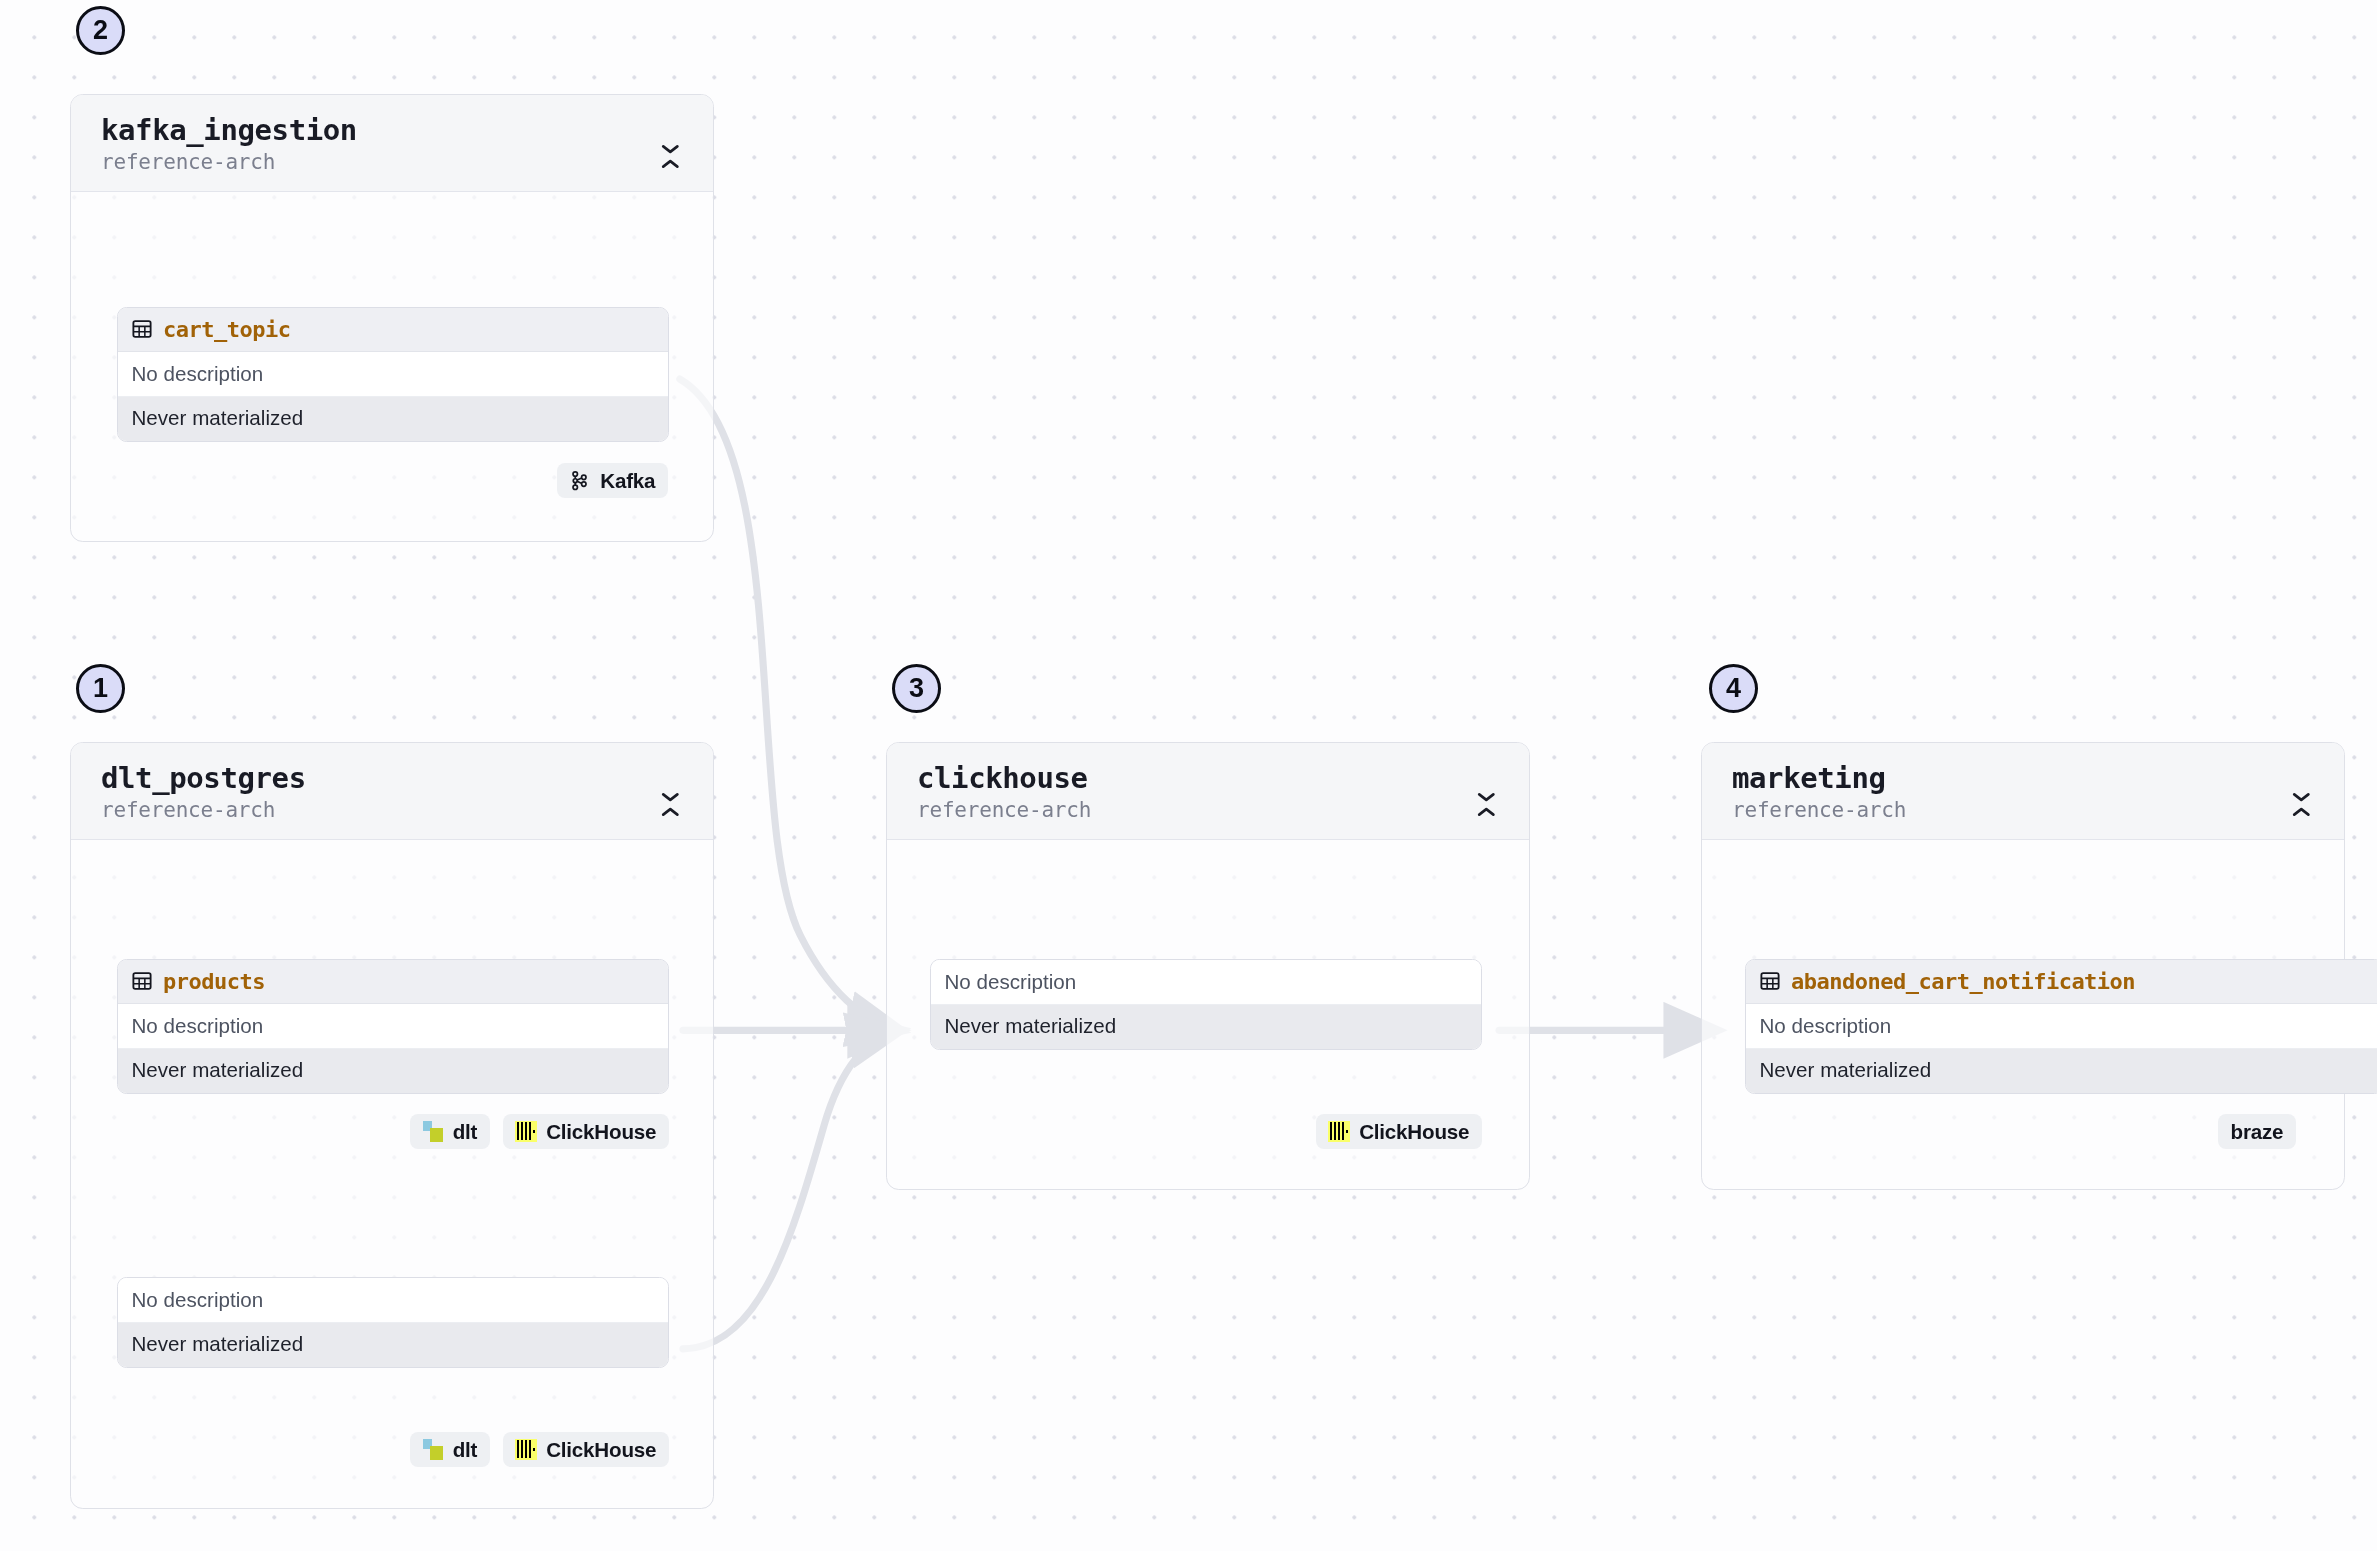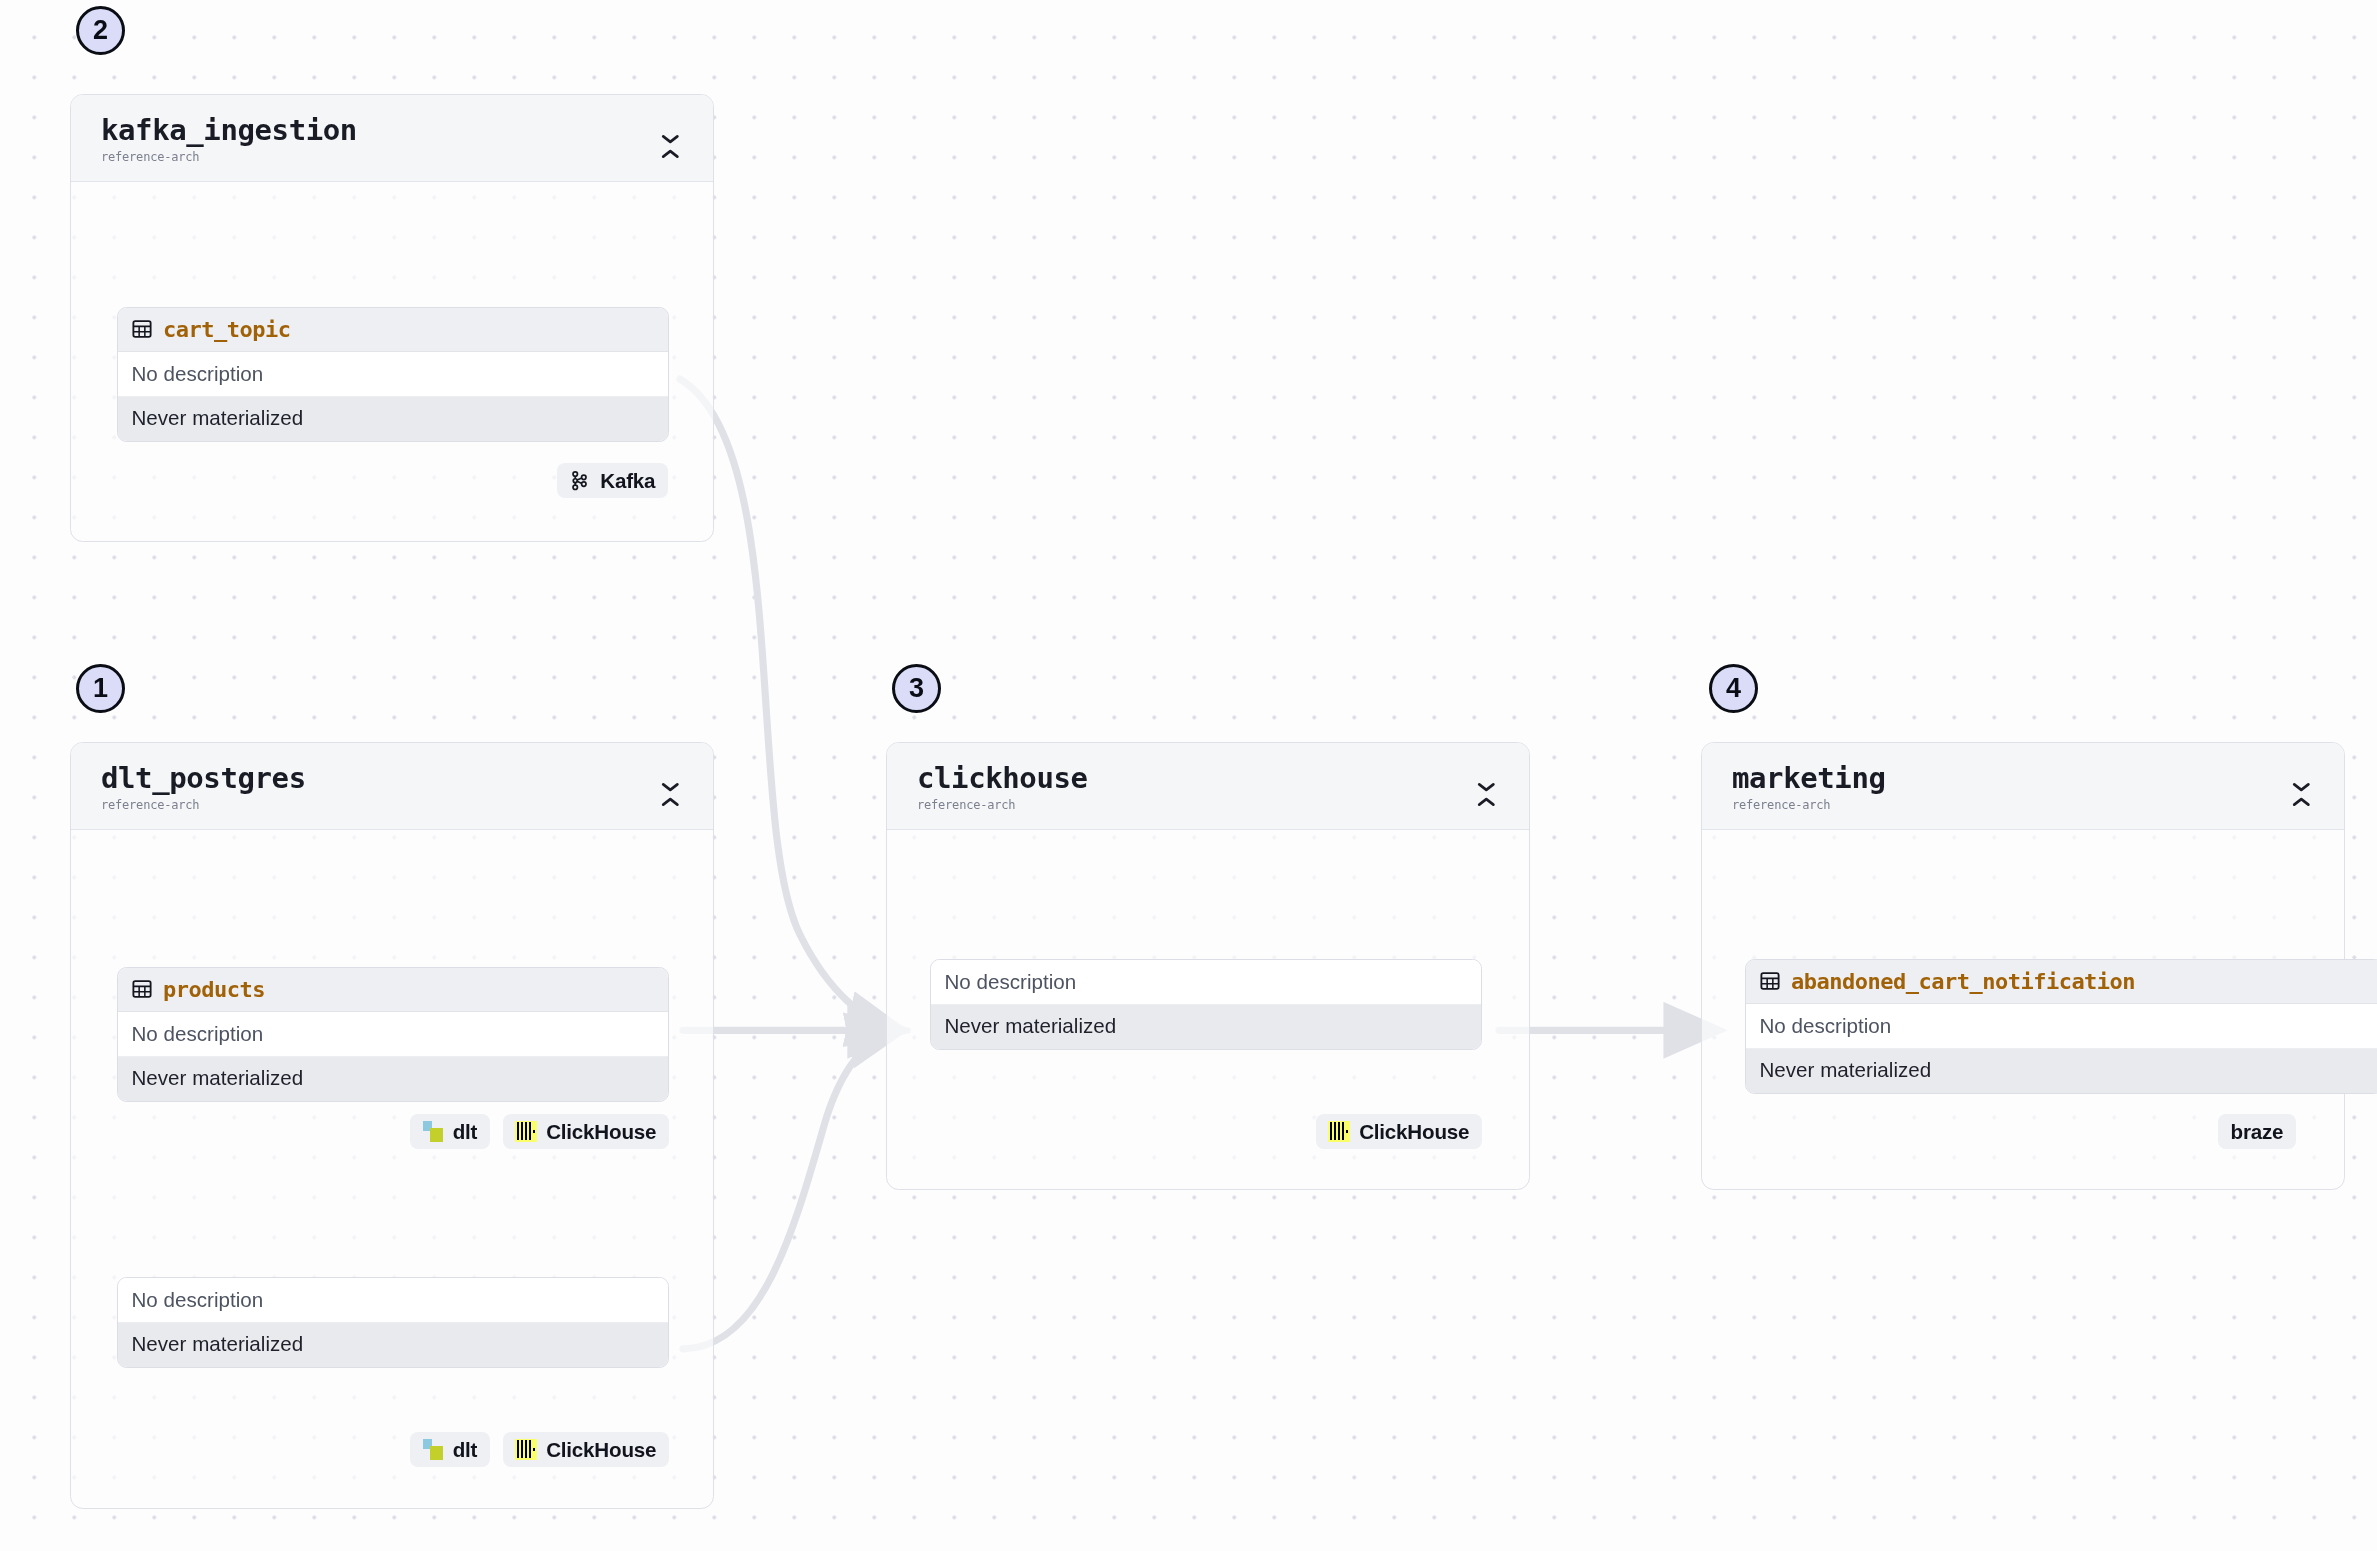--- a/index.html
+++ b/index.html
@@ -36,21 +36,21 @@
     display:flex;align-items:flex-end;justify-content:space-between;
     box-sizing:border-box;
   }
   .node-title{
     font-family:"DejaVu Sans Mono","Liberation Mono",monospace;
     font-size:29px;font-weight:700;color:#191b25;letter-spacing:-0.4px;
     line-height:1.12;white-space:nowrap;
   }
   .node-sub{
     font-family:"DejaVu Sans Mono","Liberation Mono",monospace;
-    font-size:12px;color:#7b7f8e;margin-top:3.2px;letter-spacing:-0.2px;white-space:nowrap;
+    font-size:21px;color:#7b7f8e;margin-top:3.2px;letter-spacing:-0.2px;white-space:nowrap;
   }
   .collapse-btn{
     width:32px;height:35px;flex:0 0 auto;
     display:flex;flex-direction:column;align-items:center;justify-content:center;gap:3.2px;
     cursor:pointer;margin-top:4.8px;
   }
 
   
   .tbl{
     position:absolute;
@@ -205,21 +205,21 @@
         <svg width="20.6" height="11" viewBox="0 0 26 14">
             <path d="M4 3 L13 10 L22 3" fill="none" stroke="#1a1c26" stroke-width="3.4" stroke-linecap="round" stroke-linejoin="round"></path>
           </svg>
         <svg width="20.6" height="11" viewBox="0 0 26 14">
             <path d="M4 11 L13 4 L22 11" fill="none" stroke="#1a1c26" stroke-width="3.4" stroke-linecap="round" stroke-linejoin="round"></path>
           </svg>
       </div>
     </div>
   </div>
 
-  <div class="tbl" style="left:117px;top:959px;width:552px;margin-top:8px;">
+  <div class="tbl" style="left:117px;top:959px;width:552px;">
     <div class="tbl-head">
       <svg width="22" height="22" viewBox="0 0 24 24">
         <rect x="2.6" y="3.4" width="18.8" height="17.2" rx="2" fill="none" stroke="#14161f" stroke-width="2"></rect>
         <line x1="2.6" y1="9.2" x2="21.4" y2="9.2" stroke="#14161f" stroke-width="2"></line>
         <line x1="2.6" y1="14.9" x2="21.4" y2="14.9" stroke="#14161f" stroke-width="1.7"></line>
         <line x1="8.9" y1="9.2" x2="8.9" y2="20.6" stroke="#14161f" stroke-width="1.7"></line>
         <line x1="15.1" y1="9.2" x2="15.1" y2="20.6" stroke="#14161f" stroke-width="1.7"></line>
       </svg>
       <span class="tbl-name">products</span>
     </div>

